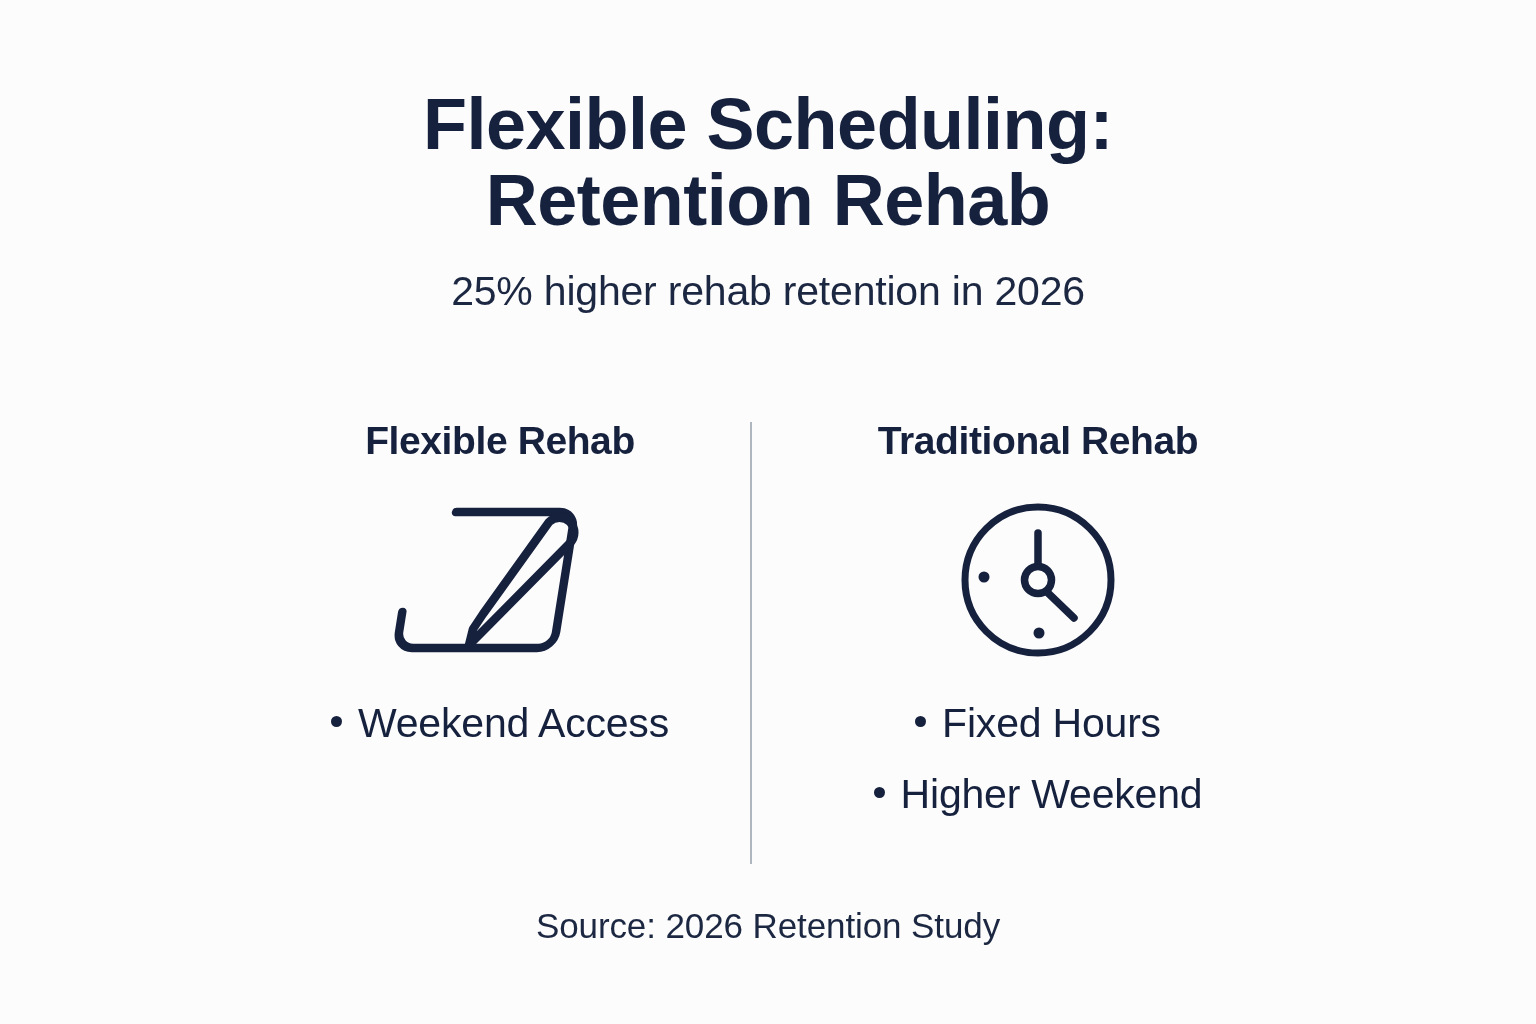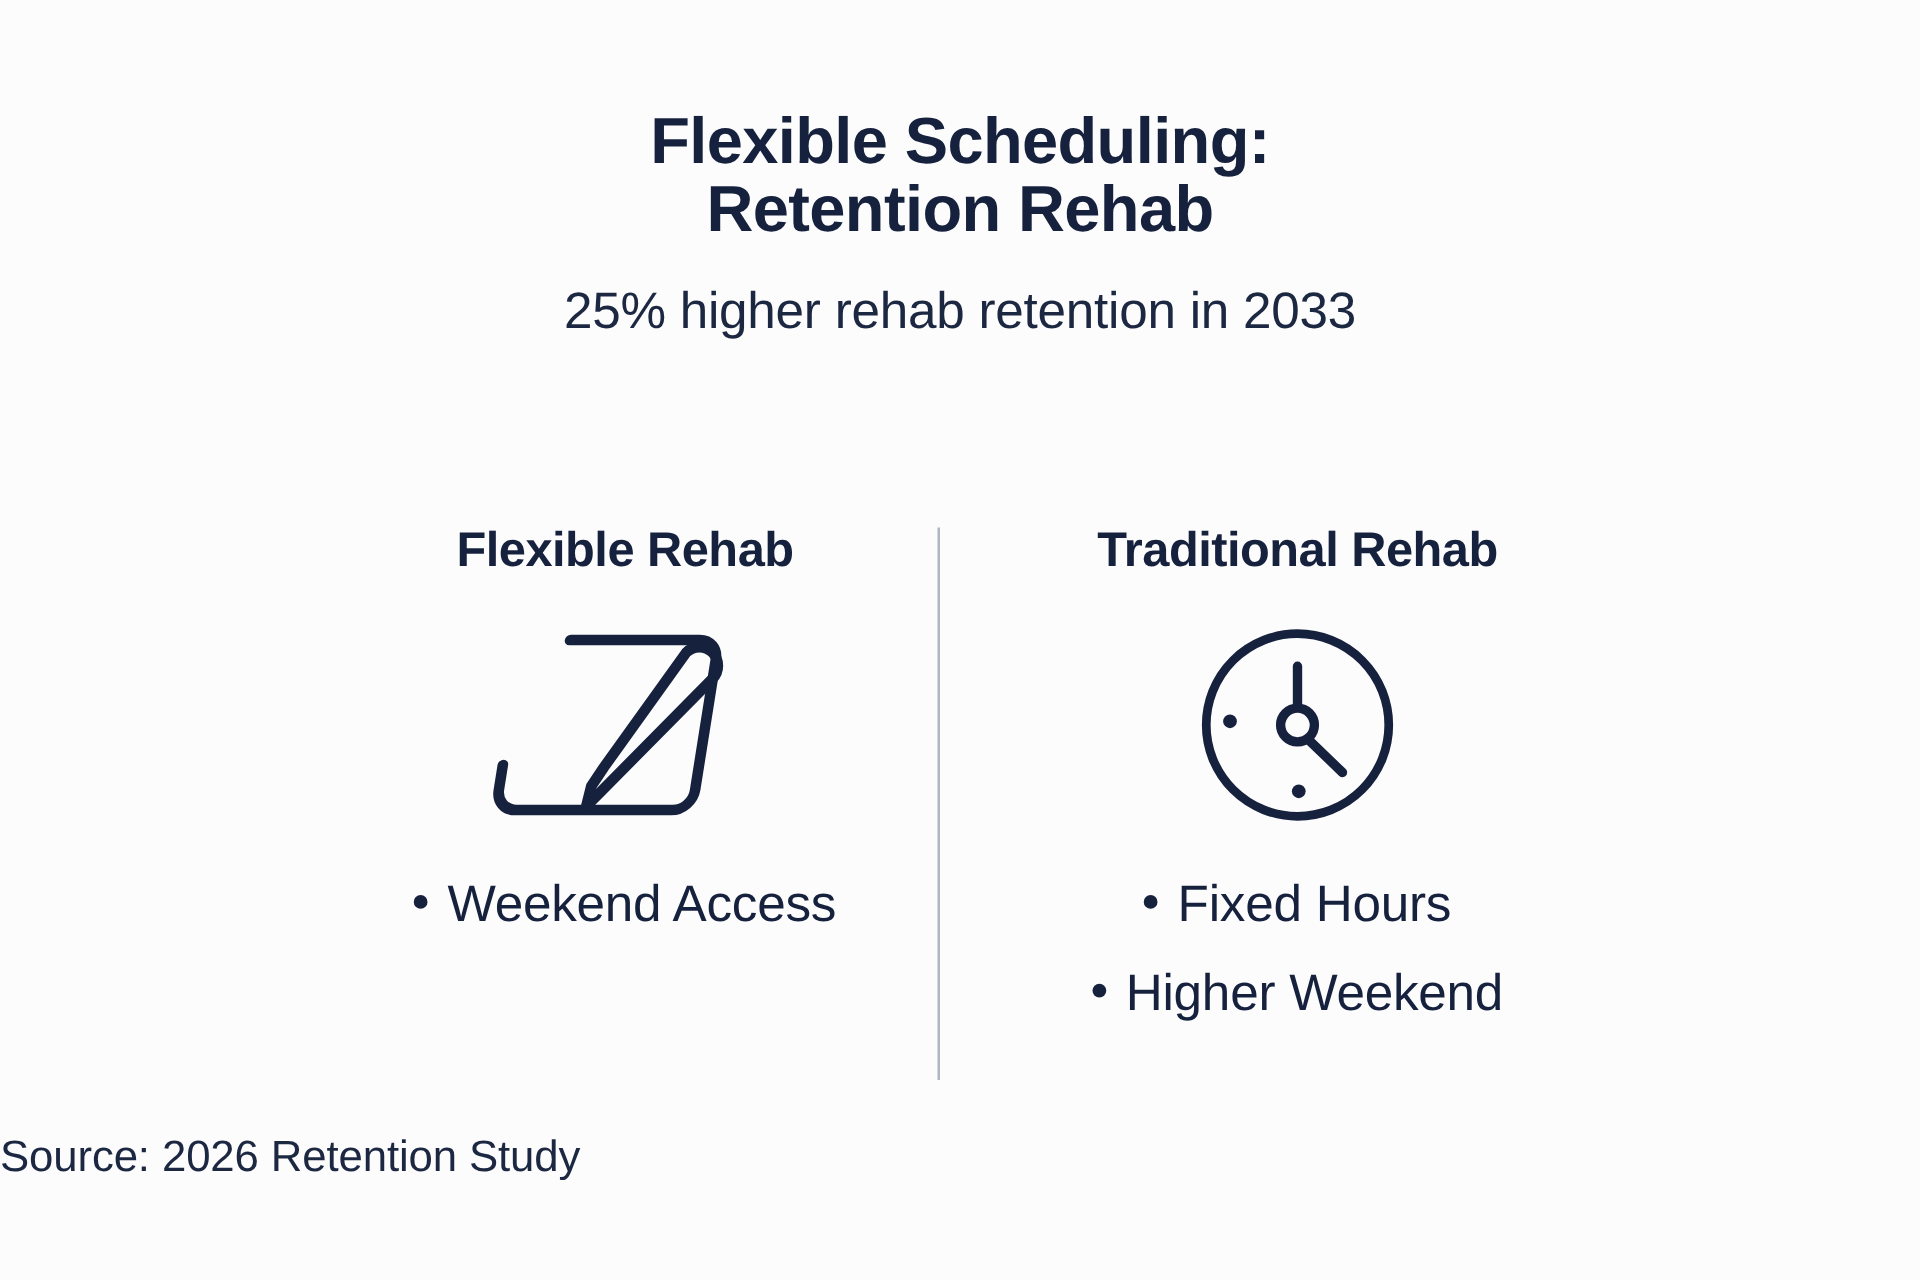--- a/index.html
+++ b/index.html
@@ -26,21 +26,21 @@
   
   .header-block {
     position: absolute;
     left: 0;
     top: 86px;
     width: 1536px;
     text-align: center;
   }
 
   .title {
-    font-size: 52px;
+    font-size: 72px;
     font-weight: 700;
     line-height: 1.06;
     letter-spacing: -0.5px;
     color: #16213e;
     margin: 0;
     padding: 0;
   }
   .title-line {
     display: block;
   }
@@ -134,38 +134,39 @@
   .bullet-text {
     display: inline;
   }
 
   
   .source {
     position: absolute;
     left: 0;
     top: 905px;
     width: 1536px;
+    text-align: center;
     font-size: 35px;
     font-weight: 400;
     color: #1c2742;
     letter-spacing: -0.1px;
     line-height: 1.2;
   }
 </style>
 </head>
 <body>
 
 <div id="infographic">
 
   <div class="header-block">
     <h1 class="title">
       <span class="title-line">Flexible Scheduling:</span>
       <span class="title-line">Retention Rehab</span>
     </h1>
-    <p class="subtitle">25% higher rehab retention in 2033</p>
+    <p class="subtitle">25% higher rehab retention in 2026</p>
   </div>
 
   <div class="compare">
 
     <div class="divider"></div>
 
     <div class="column left">
       <div class="col-header">Flexible Rehab</div>
 
       <div class="icon-wrap">

